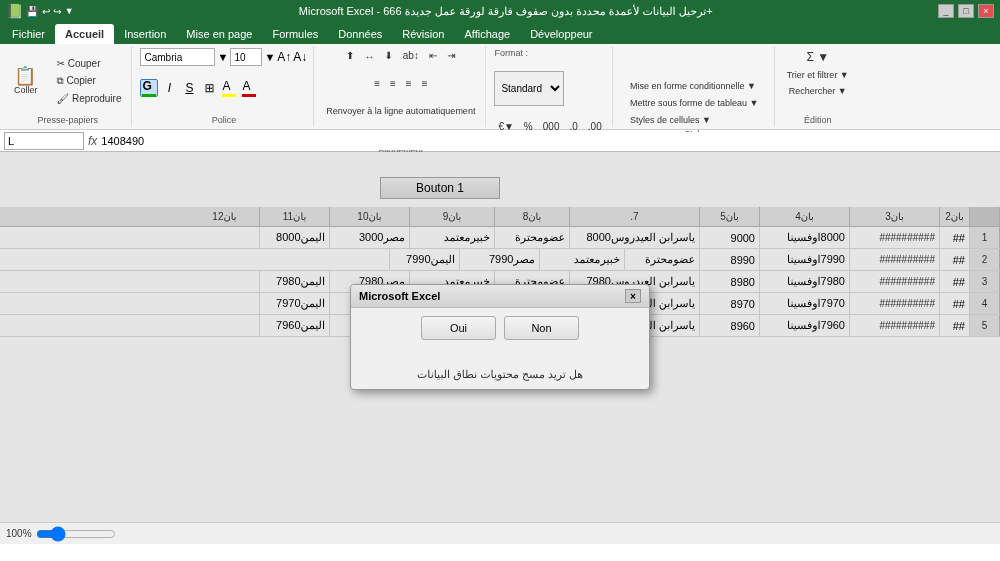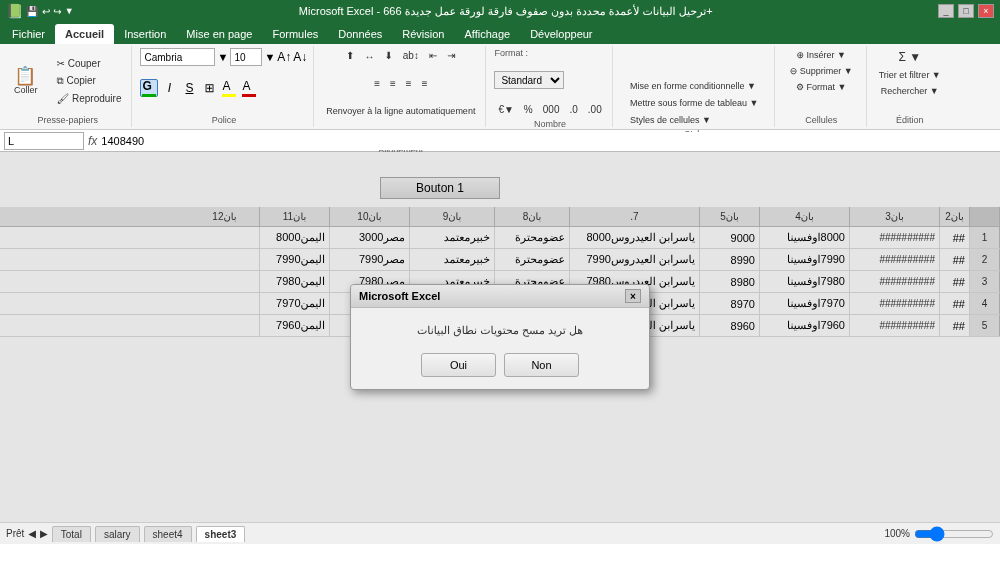--- a/index.html
+++ b/index.html
@@ -308,21 +308,21 @@
       border: 1px solid #aaa;
       display: flex;
       align-items: center;
       justify-content: center;
       font-size: 12px;
       cursor: pointer;
       z-index: 10;
     }
     .ribbon-dropdown {
       width: 70px;
-      height: 18px;
+      height: 35px;
       border: 1px solid #aaa;
       font-size: 10px;
       padding: 1px 2px;
     }
 
     
     .format-btn {
       width: 18px;
       height: 18px;
       border: 1px solid transparent;
@@ -484,28 +484,20 @@
 
   <div class="ribbon-group" style="min-width:160px;">
     <div class="ribbon-group-content" style="flex-direction:column;align-items:flex-start;gap:3px;">
       <div class="ribbon-small-btn" style="font-size:9px;margin-top:31px;">Mise en forme conditionnelle ▼</div>
       <div class="ribbon-small-btn" style="font-size:9px;">Mettre sous forme de tableau ▼</div>
       <div class="ribbon-small-btn" style="font-size:9px;">Styles de cellules ▼</div>
     </div>
     <div class="ribbon-group-label">Style</div>
   </div>
 
-  <div class="ribbon-group" style="min-width:90px;">
-    <div class="ribbon-group-content" style="flex-direction:column;gap:2px;">
-      <div class="ribbon-small-btn" style="font-size:9px;">⊕ Insérer ▼</div>
-      <div class="ribbon-small-btn" style="font-size:9px;">⊖ Supprimer ▼</div>
-      <div class="ribbon-small-btn" style="font-size:9px;">⚙ Format ▼</div>
-    </div>
-    <div class="ribbon-group-label">Cellules</div>
-  </div>
 
   <div class="ribbon-group" style="min-width:80px;">
     <div class="ribbon-group-content" style="flex-direction:column;gap:2px;">
       <div class="ribbon-small-btn" style="font-size:12px;">Σ ▼</div>
       <div class="ribbon-small-btn" style="font-size:9px;">Trier et filtrer ▼</div>
       <div class="ribbon-small-btn" style="font-size:9px;">Rechercher ▼</div>
     </div>
     <div class="ribbon-group-label">Édition</div>
   </div>
 </div>
@@ -549,21 +541,20 @@
       <div class="table-cell" style="width:70px;">اليمن8000</div>
       <div class="table-cell" style="width:70px;"></div>
     </div>
 
     <div class="table-row">
       <div class="table-cell row-num">2</div>
       <div class="table-cell" style="width:30px;">##</div>
       <div class="table-cell" style="width:90px;color:#333;font-size:10px;">##########</div>
       <div class="table-cell" style="width:90px;">7990اوفسينا</div>
       <div class="table-cell" style="width:60px;">8990</div>
-      <div class="table-cell" style="width:130px;">ياسرابن العيدروس7990</div>
       <div class="table-cell" style="width:75px;">عضومحترة</div>
       <div class="table-cell" style="width:85px;">خبيرمعتمد</div>
       <div class="table-cell" style="width:80px;">مصر7990</div>
       <div class="table-cell" style="width:70px;">اليمن7990</div>
       <div class="table-cell" style="width:70px;"></div>
     </div>
 
     <div class="table-row">
       <div class="table-cell row-num">3</div>
       <div class="table-cell" style="width:30px;">##</div>
@@ -606,38 +597,29 @@
       <div class="table-cell" style="width:70px;"></div>
     </div>
   </div>
 
   <div id="dialog-overlay">
     <div id="dialog">
       <div id="dialog-title-bar">
         <span>Microsoft Excel</span>
         <div id="dialog-close">×</div>
       </div>
-      <div id="dialog-body">
-        <span>هل تريد مسح محتويات نطاق البيانات</span>
-      </div>
       <div id="dialog-buttons">
         <div class="dialog-btn">Oui</div>
         <div class="dialog-btn">Non</div>
       </div>
+      <div id="dialog-body">
+        <span>هل تريد مسح محتويات نطاق البيانات</span>
+      </div>
     </div>
   </div>
 </div>
 
 <div id="status-bar">
-  <div class="status-left">
-    <span>Prêt</span>
-    <span style="cursor:pointer;">◀</span>
-    <span style="cursor:pointer;">▶</span>
-    <div class="sheet-tab">Total</div>
-    <div class="sheet-tab">salary</div>
-    <div class="sheet-tab">sheet4</div>
-    <div class="sheet-tab active">sheet3</div>
-  </div>
   <div class="status-right">
     <span>100%</span>
     <input type="range" min="10" max="400" value="100" style="width: 80px;">
   </div>
 </div>
 
 </body></html>

